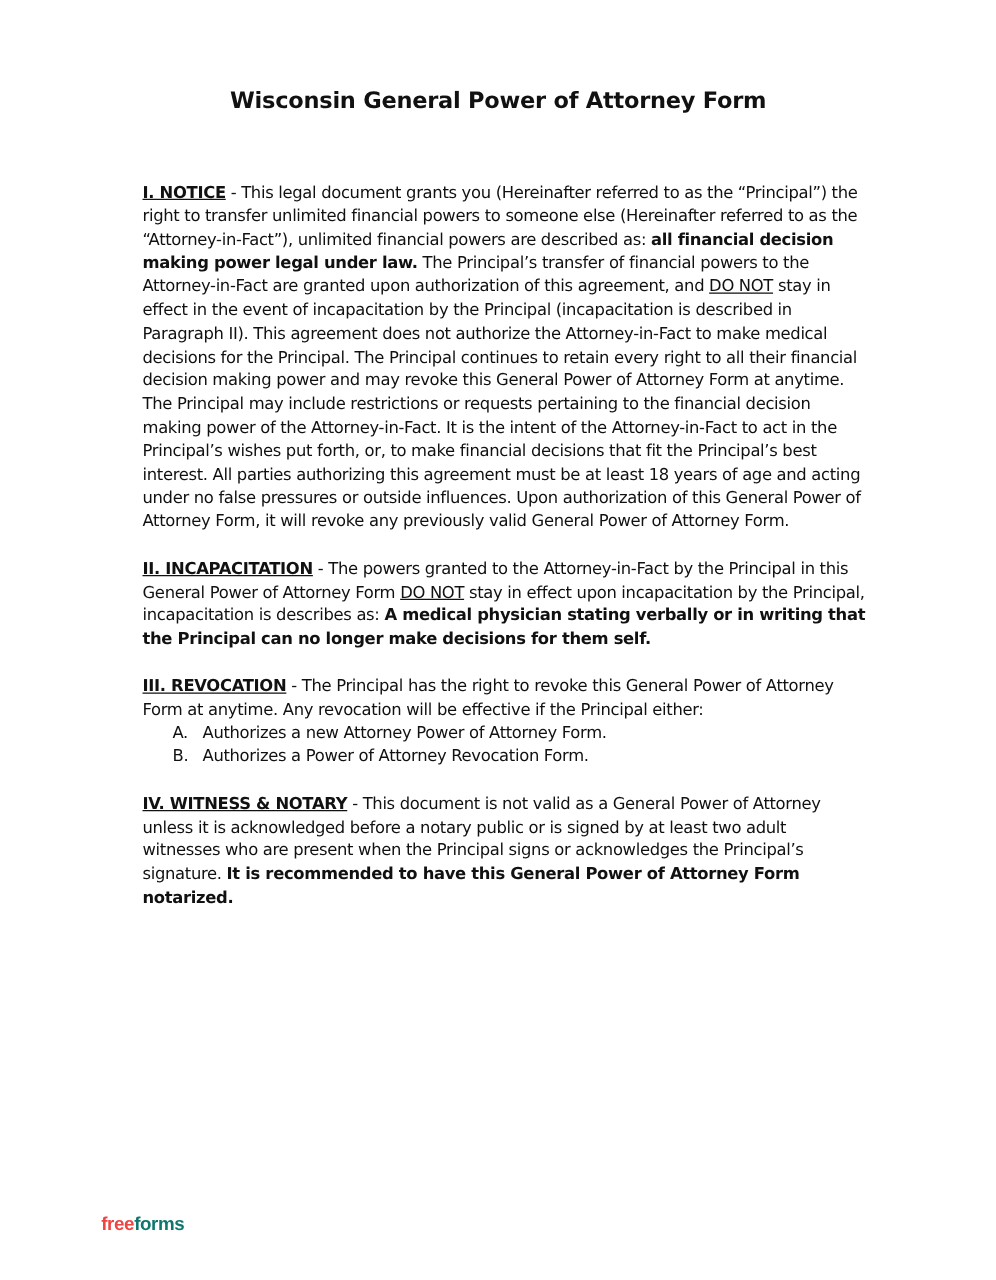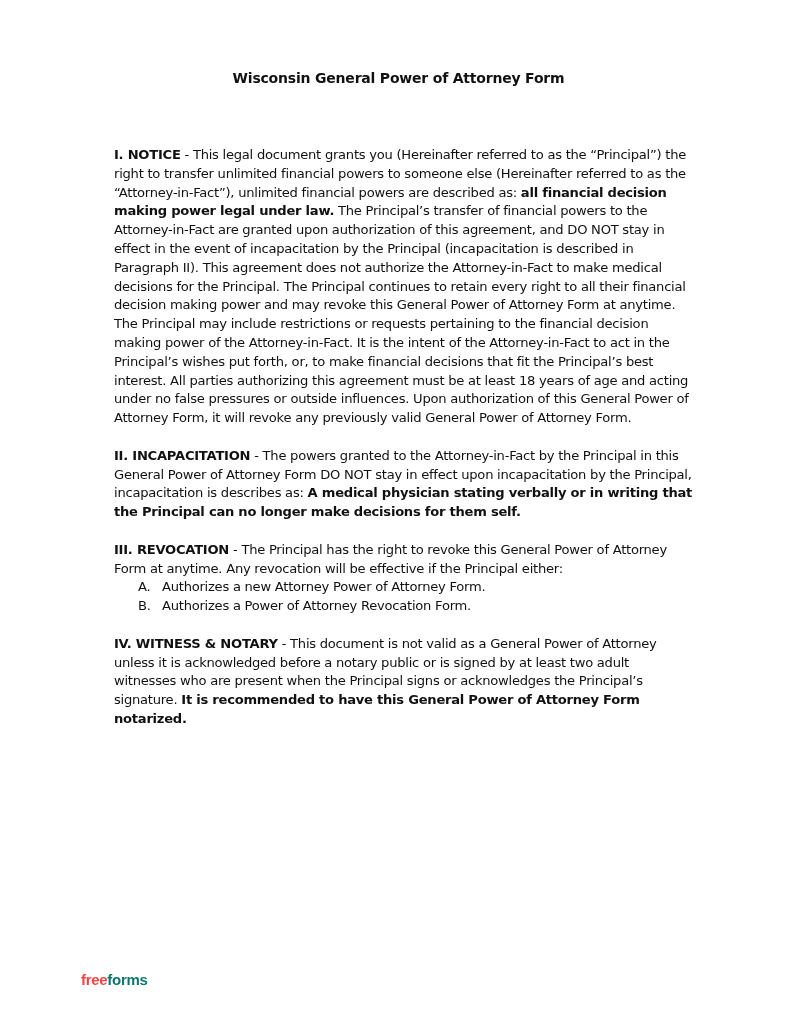--- a/index.html
+++ b/index.html
@@ -16,43 +16,45 @@
       color: #111111;
     }
     .page-title {
       position: absolute;
       top: 70px;
       left: 0;
       width: 797px;
       text-align: center;
       font-family: "DejaVu Sans", sans-serif;
       font-weight: bold;
-      font-size: 14px;
+      font-size: 18px;
       letter-spacing: -0.2px;
       color: #111111;
     }
     .content {
       position: absolute;
       left: 114px;
       top: 146px;
       width: 580px;
       font-size: 13.1px;
       line-height: 18.8px;
       letter-spacing: -0.25px;
     }
     .section {
       margin: 0 0 18.8px 0;
     }
     .section p {
       margin: 0;
     }
     .heading {
       font-weight: bold;
+      text-decoration: underline;
     }
     .u {
+      text-decoration: underline;
     }
     .b {
       font-weight: bold;
     }
     ol.alpha {
       list-style: none;
       margin: 0;
       padding: 0 0 0 24px;
     }
     ol.alpha li {

